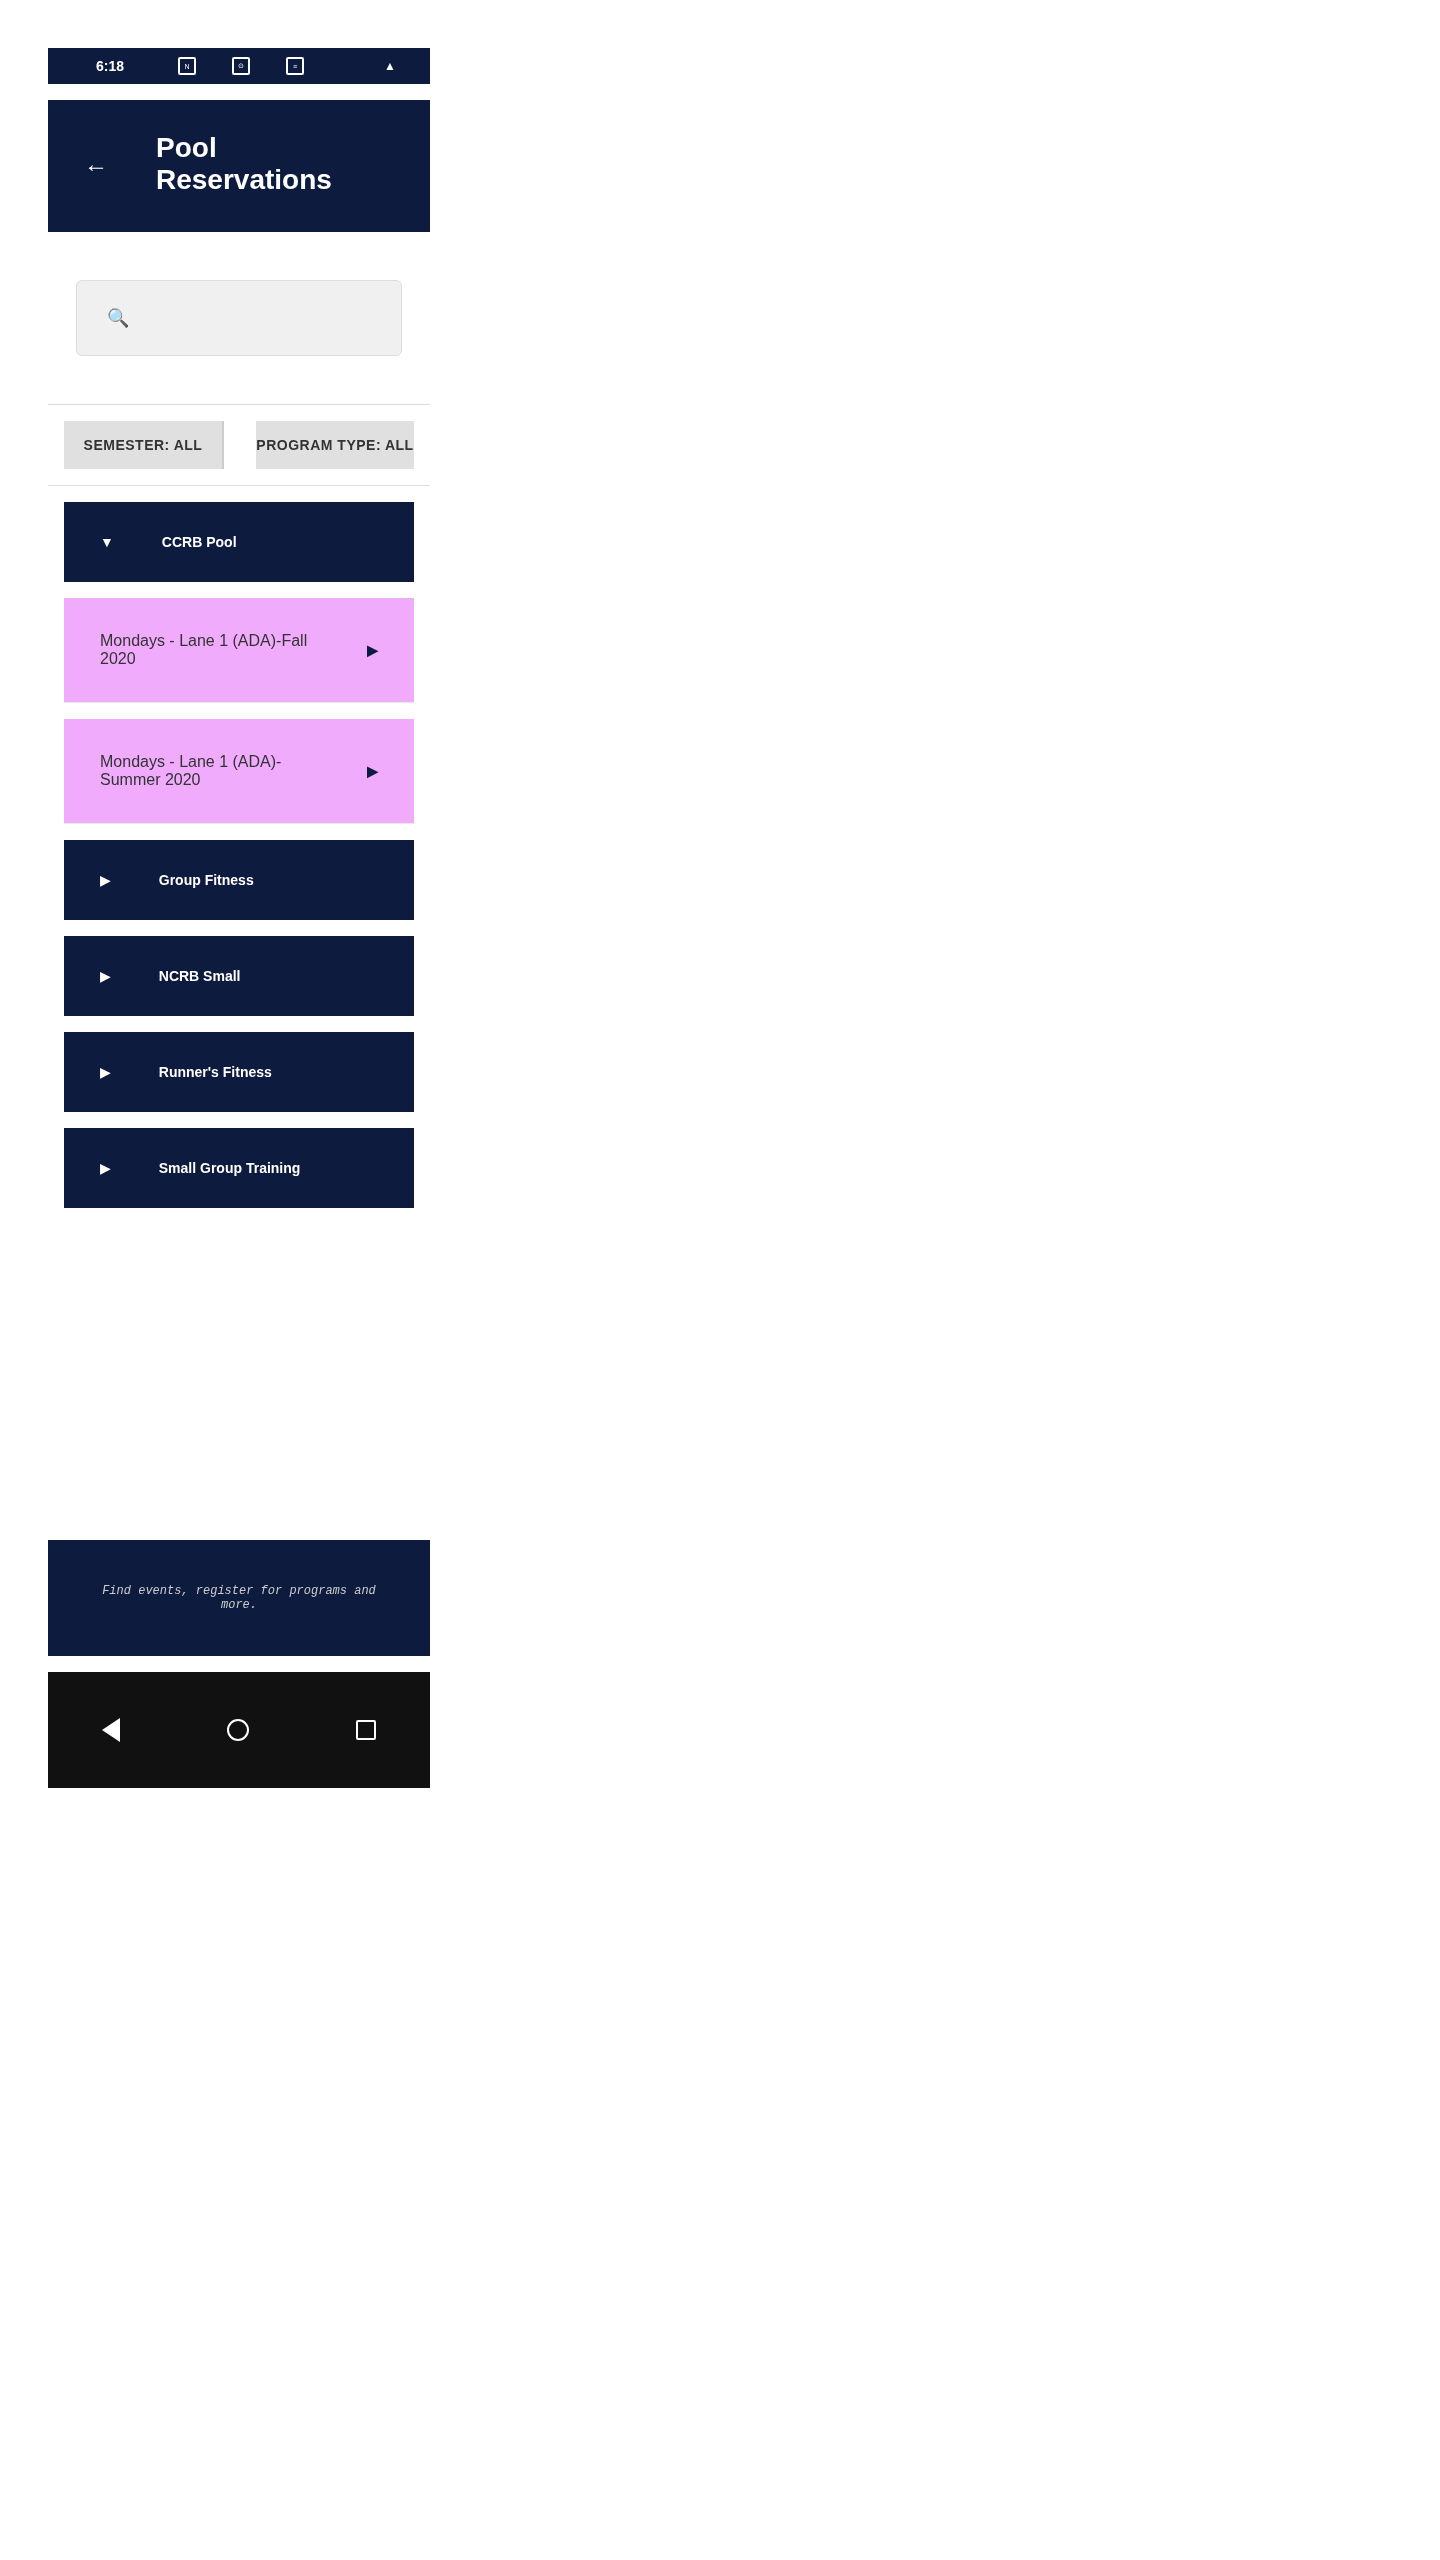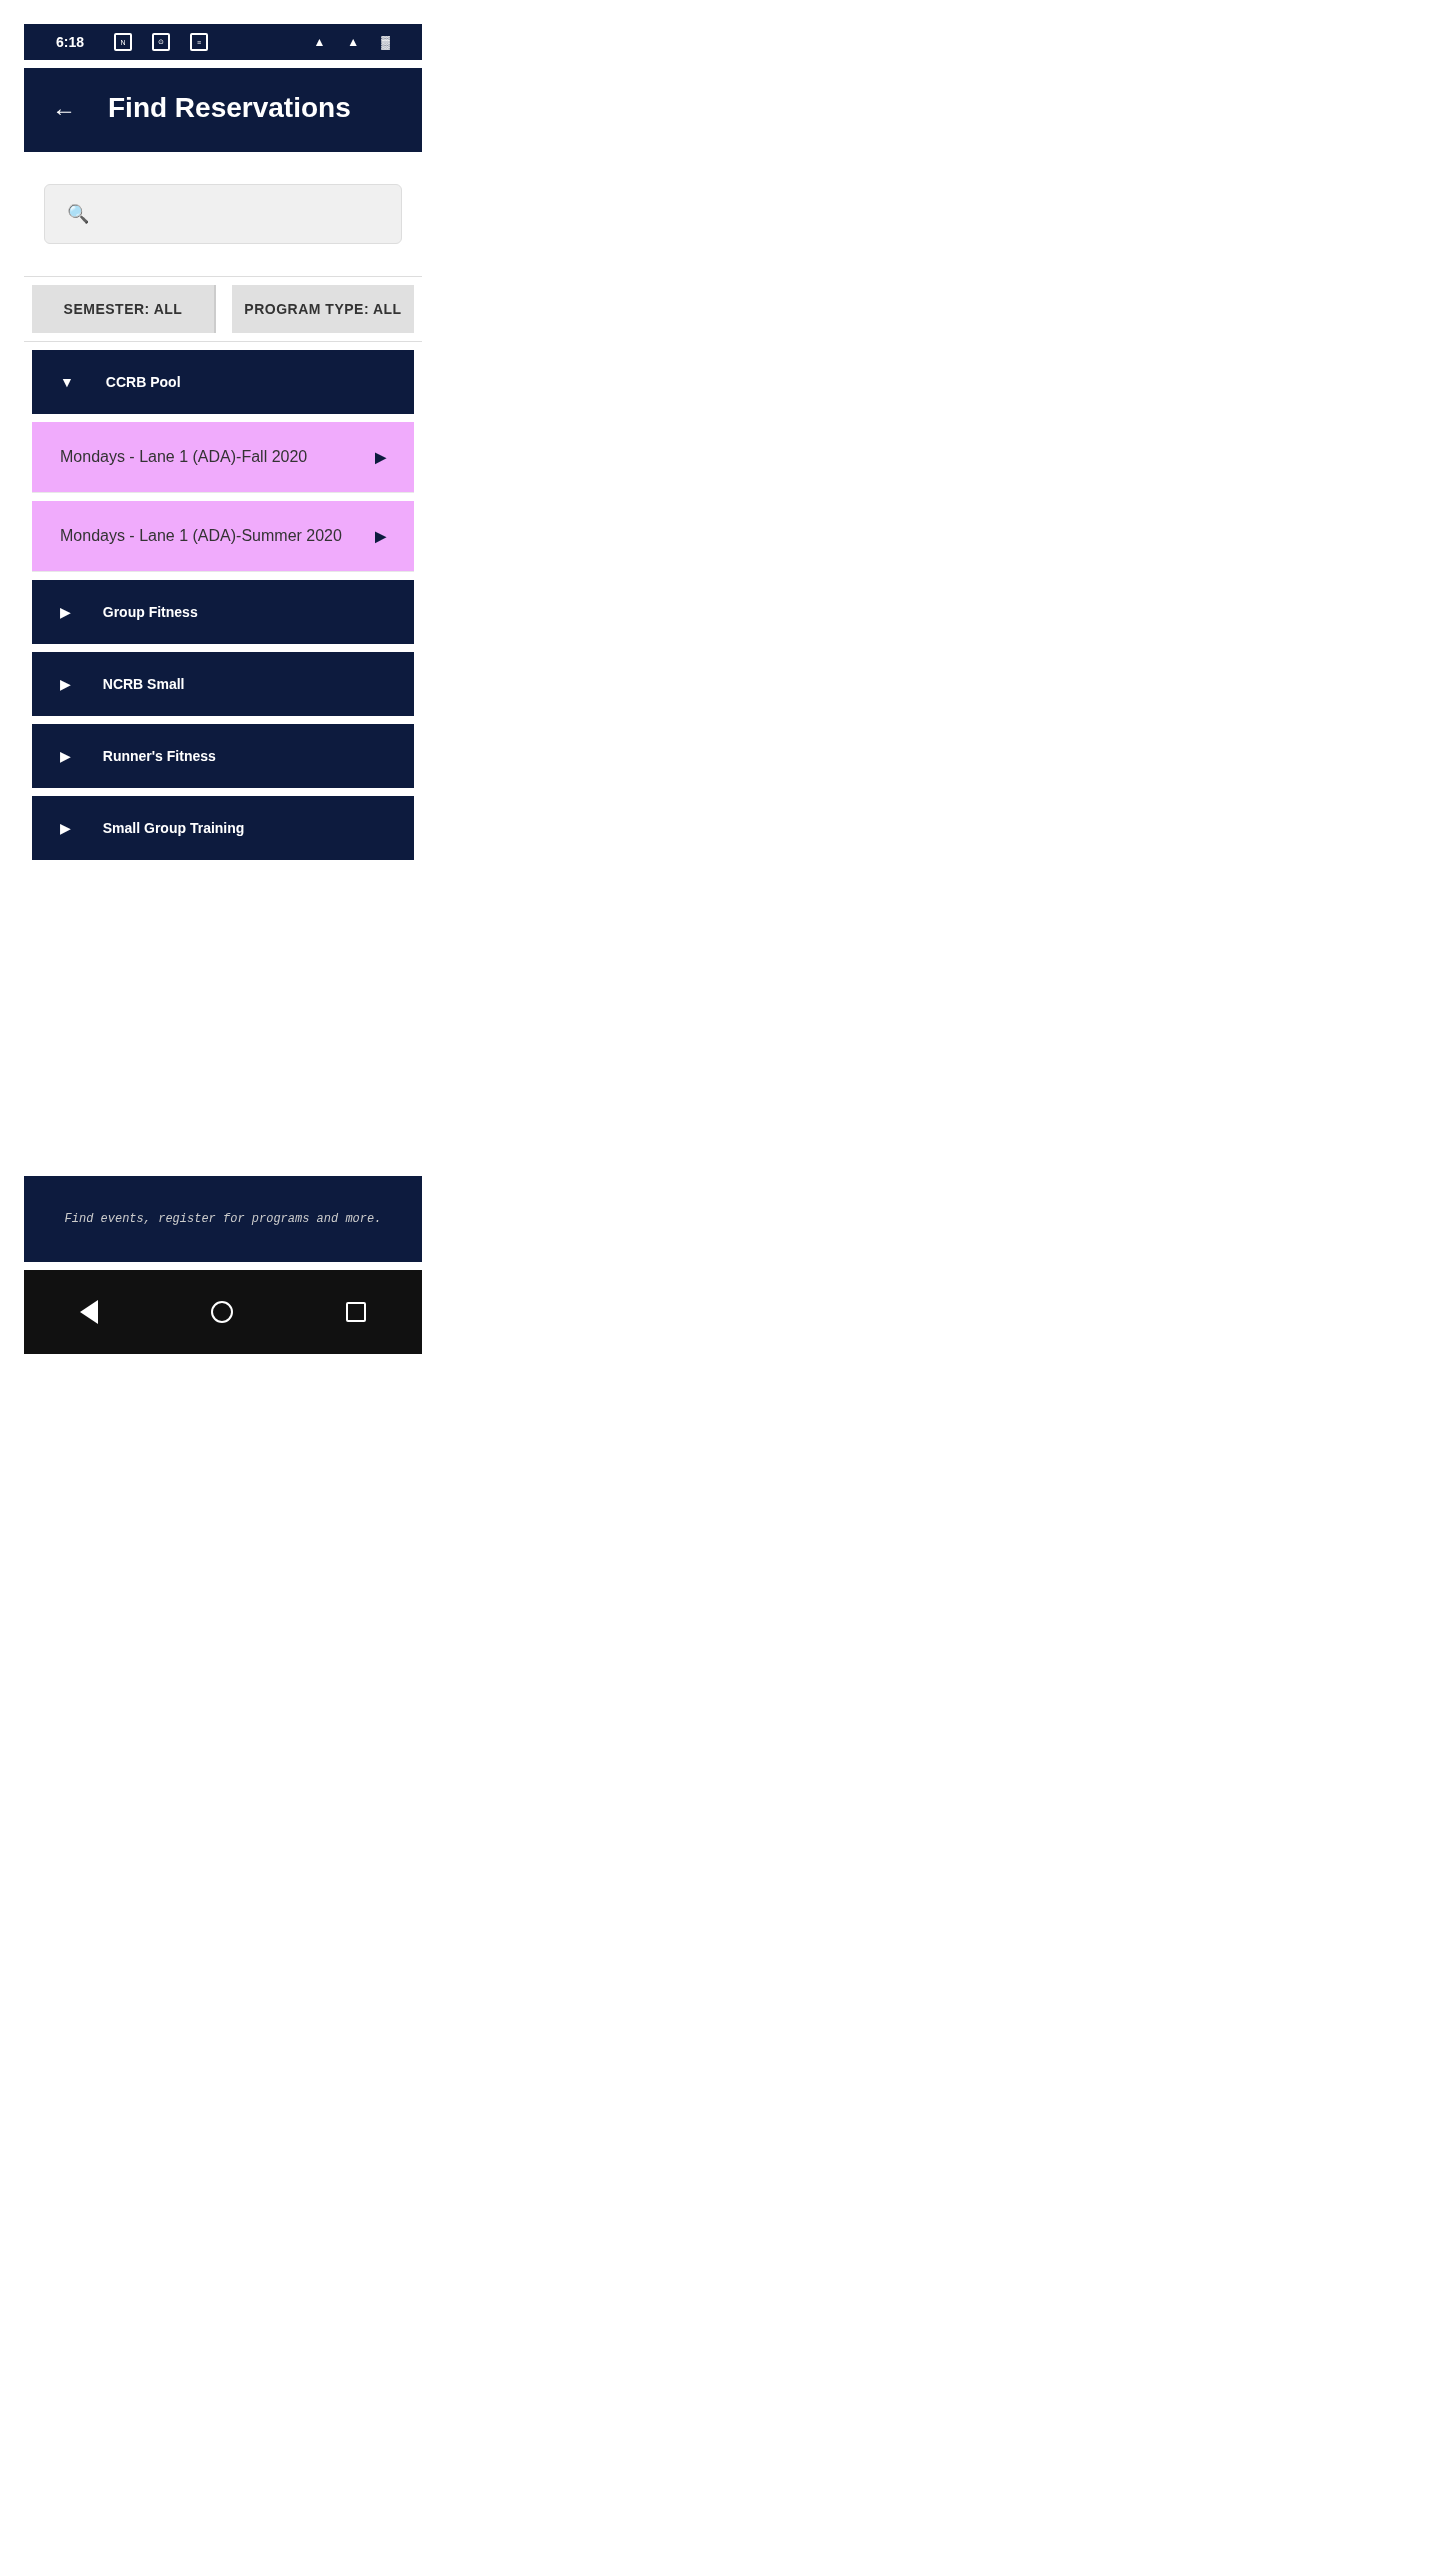--- a/index.html
+++ b/index.html
@@ -1,18 +1,18 @@
 <!DOCTYPE html>
 <html><head>
   <meta charset="utf-8">
   <meta name="viewport" content="width=device-width, initial-scale=1">
   <style>
     * {
       box-sizing: border-box;
-      margin: 8px;
+      margin: 16px;
       padding: 0;
     }
 
     body {
       font-family: 'Arial', sans-serif;
       background: #ffffff;
       width: 414px;
       min-height: 896px;
       overflow-x: hidden;
       position: relative;
@@ -271,21 +271,21 @@
   </div>
   <div class="status-icons">
     <span>▲</span>
     <span>▲</span>
     <span>▓</span>
   </div>
 </div>
 
 <div class="header">
   <div class="back-btn">←</div>
-  <span class="header-title">Find Reservations</span>
+  <span class="header-title">Pool Reservations</span>
 </div>
 
 <div class="search-container">
   <div class="search-box">
     <span class="search-icon-wrap">🔍</span>
     <input class="search-input" type="text" style="">
   </div>
 </div>
 
 <div class="filter-row">

